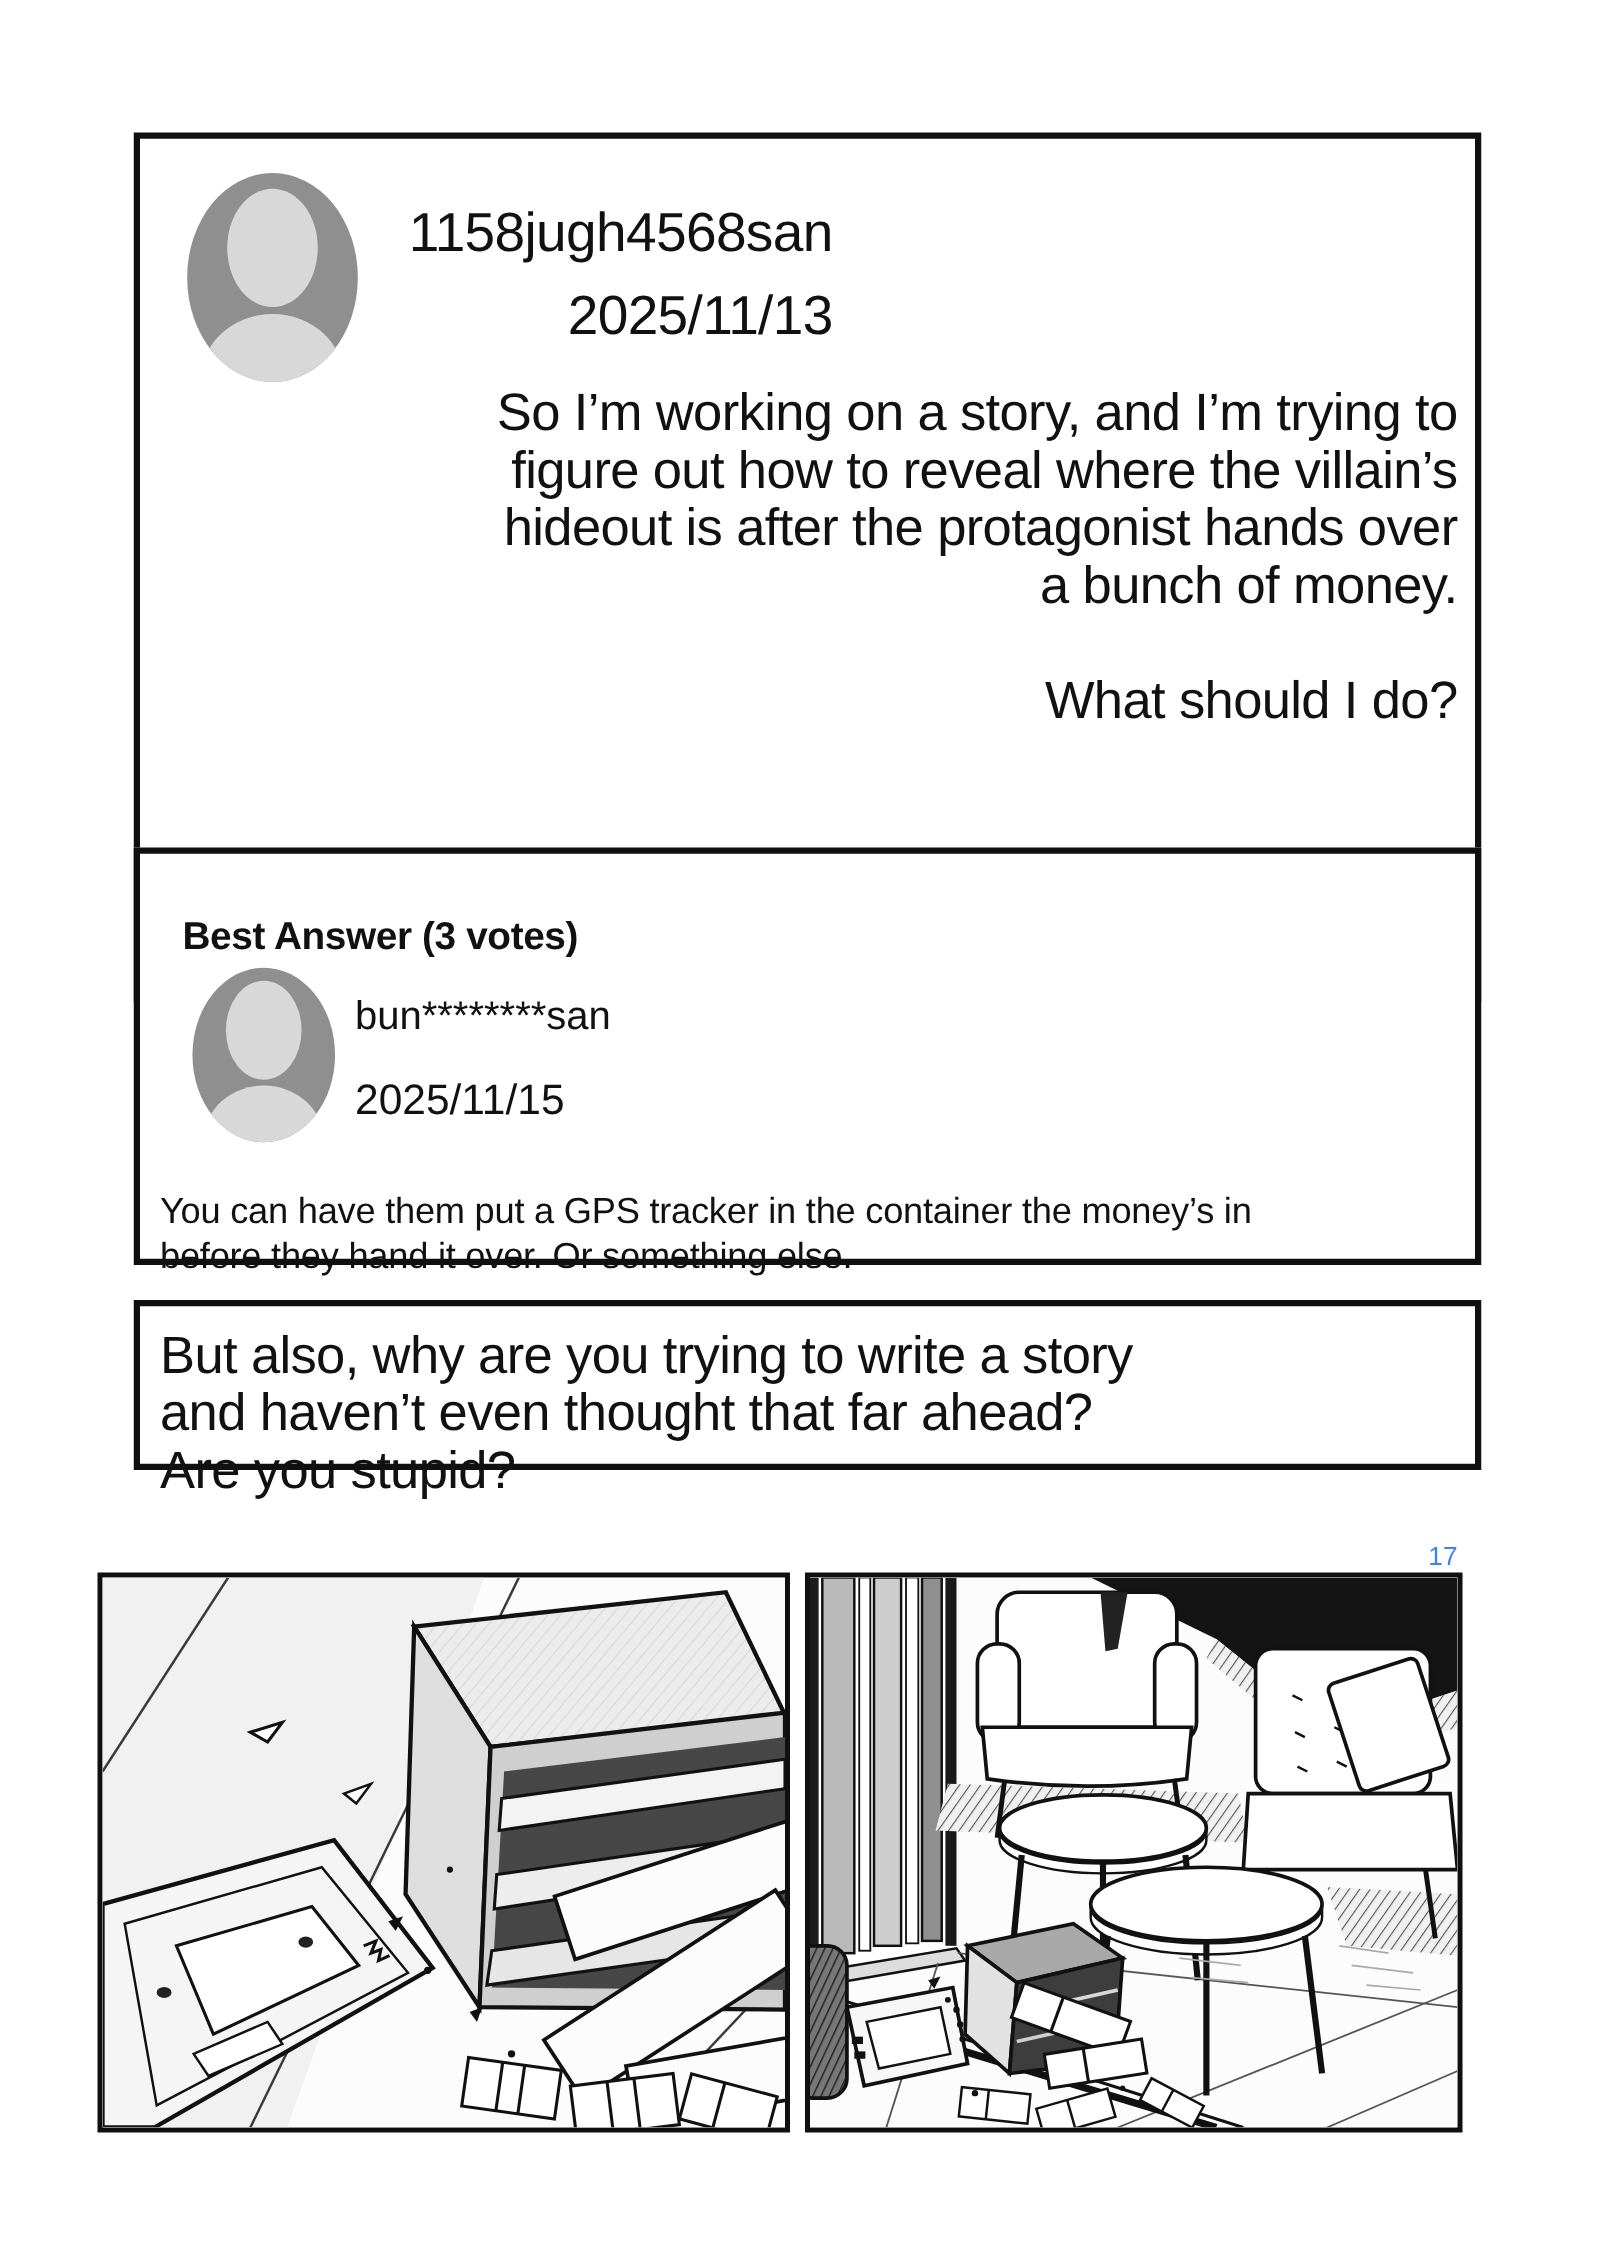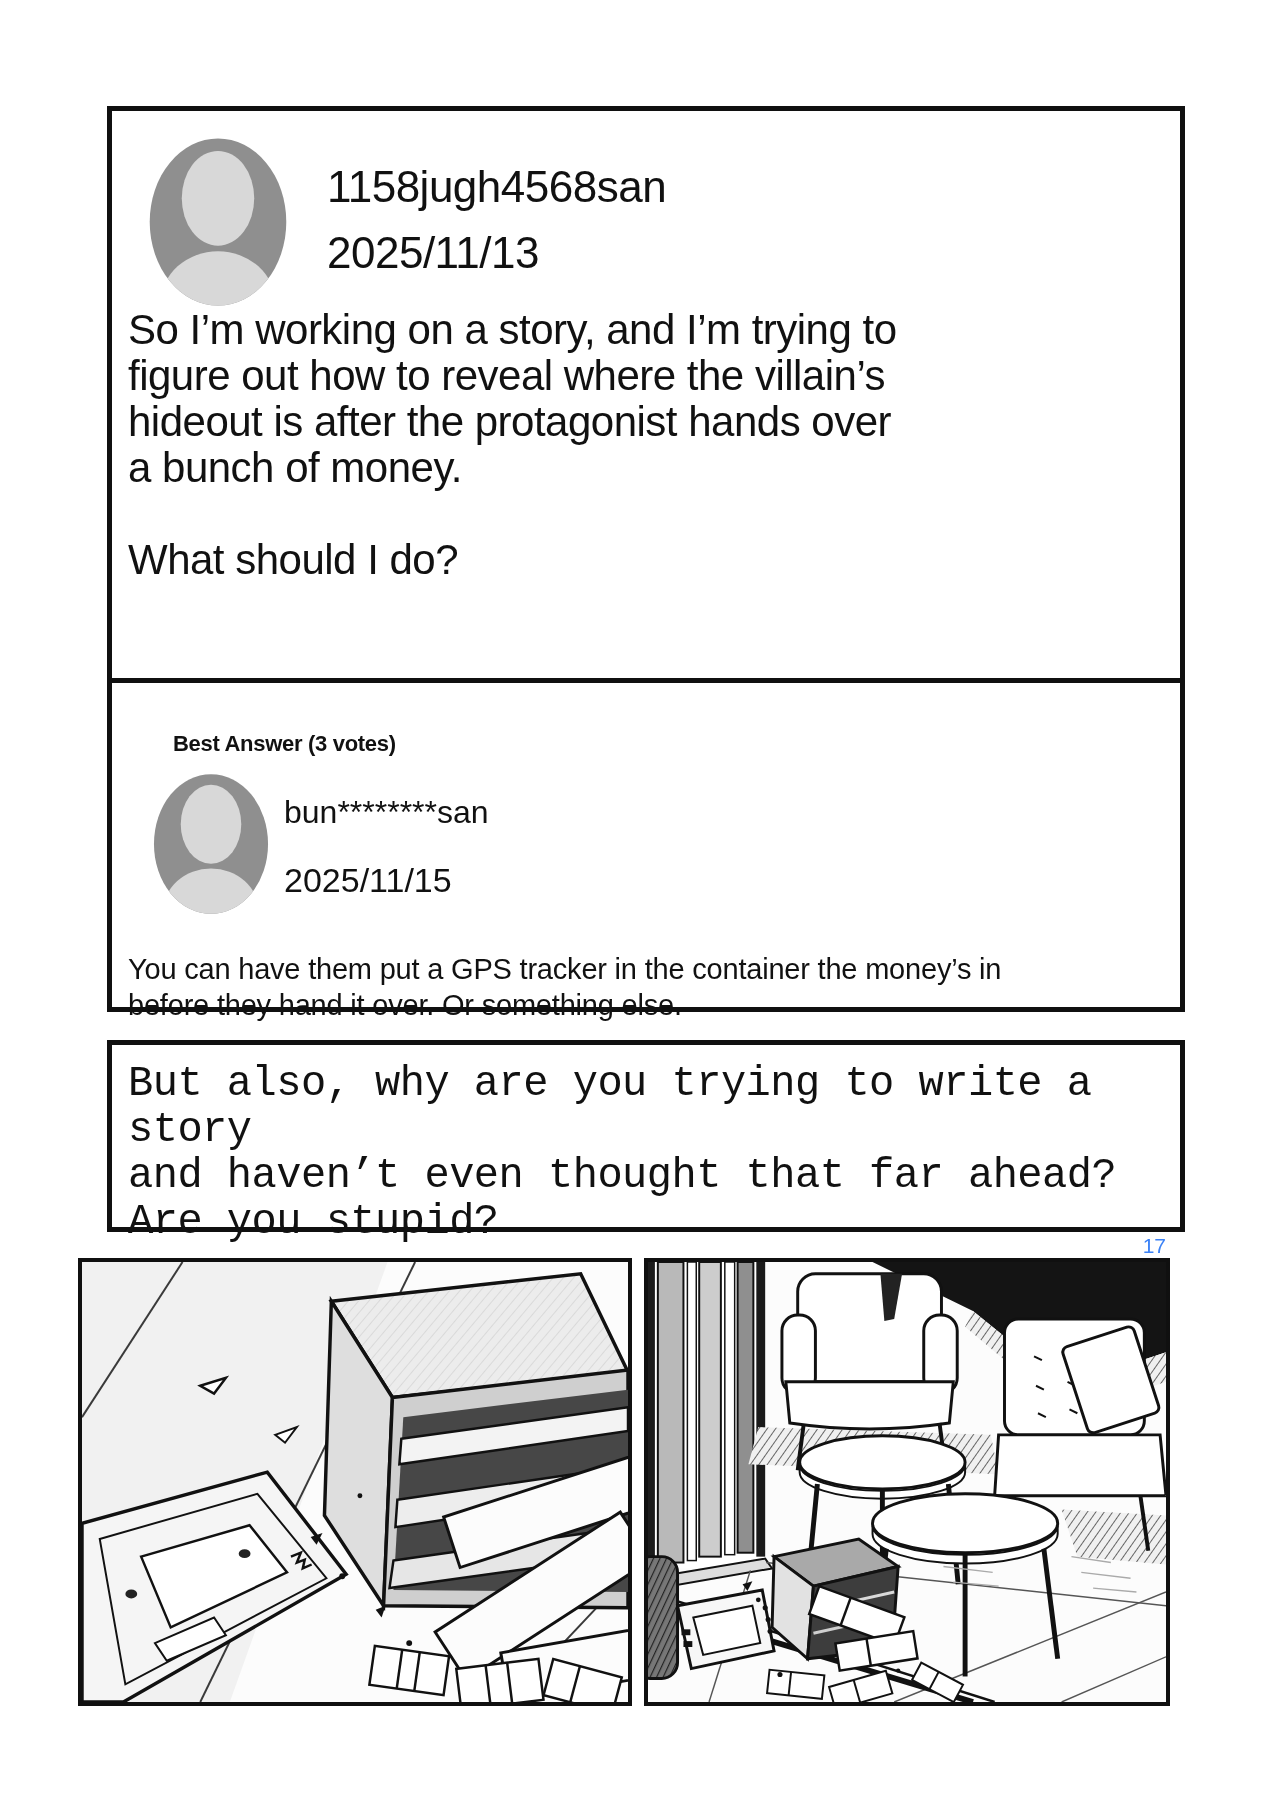--- a/index.html
+++ b/index.html
@@ -4,35 +4,35 @@
 <style>
   html,body{margin:0;padding:0;}
   body{
     width:1284px;height:1814px;position:relative;background:#ffffff;
     font-family:"Liberation Sans","DejaVu Sans",sans-serif;color:#111;
     overflow:hidden;
   }
   .panel{
     position:absolute;background:#fff;border:5px solid #101010;box-sizing:border-box;
   }
-  #panel-question{left:107px;top:106px;width:1078px;height:696px;}
+  #panel-question{left:107px;top:106px;width:1078px;height:696px;text-align:right;}
   #panel-answer{left:107px;top:678px;width:1078px;height:334px;}
-  #panel-answer2{left:107px;top:1040px;width:1078px;height:192px;font-family:Liberation Mono, monospace;}
+  #panel-answer2{left:107px;top:1040px;width:1078px;height:136px;}
   .avatar{position:absolute;}
   .avatar-lg{left:36px;top:26px;width:140px;height:170px;}
   .avatar-sm{left:40px;top:90px;width:118px;height:142px;}
   .avatar svg{width:100%;height:100%;display:block;}
   .post-meta{position:absolute;left:215px;top:52px;}
   .post-meta .username{font-size:44px;line-height:1.1;letter-spacing:-0.5px;}
   .post-meta .date{font-size:44px;line-height:1.1;margin-top:18px;letter-spacing:-0.5px;}
   .post-body{
     position:absolute;left:16px;top:196px;right:14px;
     font-size:42px;line-height:46px;white-space:pre-line;letter-spacing:-0.5px;
   }
-  .ba-header{position:absolute;left:34px;top:48px;font-size:22px;font-weight:bold;letter-spacing:-0.3px;margin-left:27px;}
+  .ba-header{position:absolute;left:34px;top:48px;font-size:31px;font-weight:bold;letter-spacing:-0.3px;}
   .post-meta-sm{position:absolute;left:172px;top:112px;}
   .post-meta-sm .username{font-size:32px;line-height:1.1;}
   .post-meta-sm .date{font-size:34px;line-height:1.1;margin-top:32px;}
   .answer-body{
     position:absolute;left:16px;top:228px;right:14px;
     font-size:29px;line-height:36px;white-space:pre-line;letter-spacing:-0.2px;margin-top:40px;
   }
   #panel-answer2 .post-body{top:16px;}
   .page-number{position:absolute;right:118px;top:1234px;font-size:21px;color:#3b82f6;}
   .art-panel{

